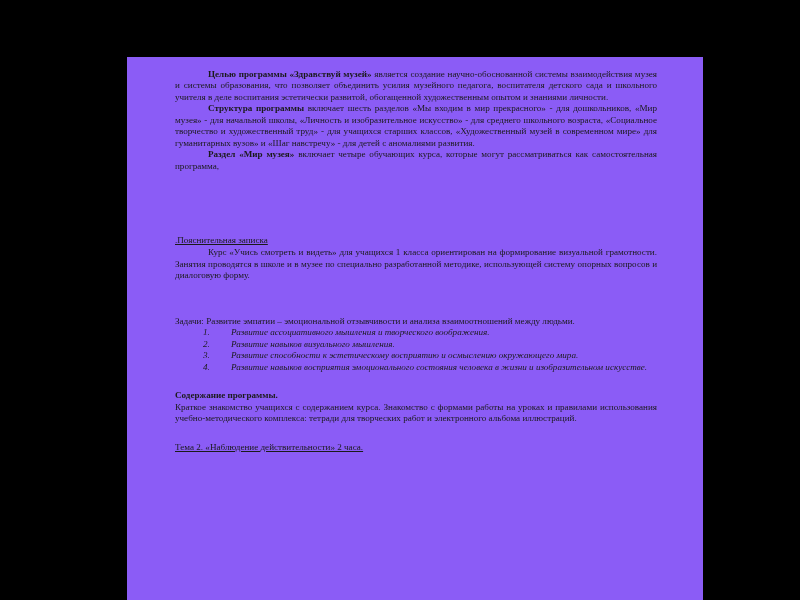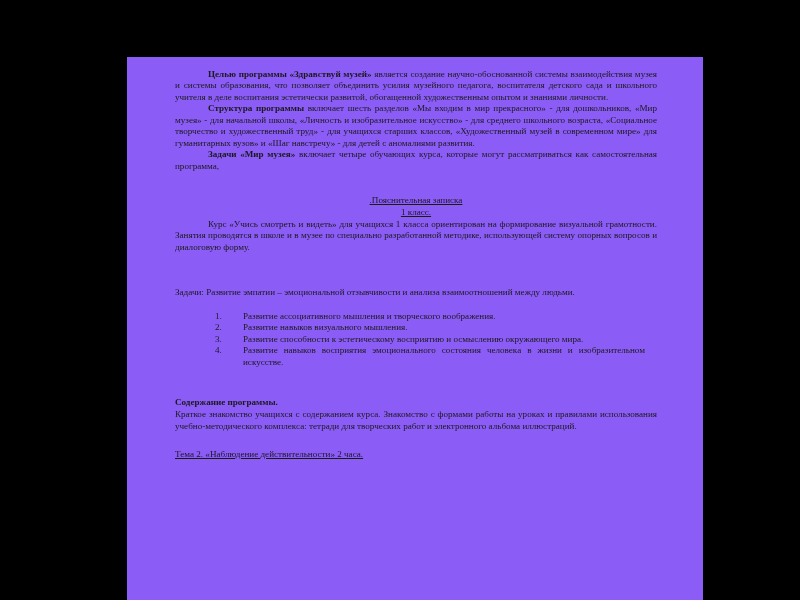--- a/index.html
+++ b/index.html
@@ -71,37 +71,38 @@
 
   .para-flush {
     text-indent: 0;
     text-align: justify;
   }
 
   .b { font-weight: bold; }
   .u { text-decoration: underline; }
 
   .center {
-    text-align: center;
     text-indent: 0;
+    margin-top: 40px;
   }
   .center .u {
     text-decoration: underline;
   }
 
   .spacer-sm { height: 11.5px; }
   .spacer-md { height: 17px; }
   .spacer-lg { height: 23px; }
 
   
   ol.numlist {
-    margin: 12px;
+    margin: 0;
     padding: 0;
     list-style: none;
     counter-reset: item;
+    font-style: italic;
   }
   ol.numlist > li {
     position: relative;
     padding-left: 56px;
     text-align: justify;
     counter-increment: item;
     margin: 0;
   }
   ol.numlist > li::before {
     content: counter(item) ".";
@@ -121,27 +122,26 @@
 
   <div id="page">
     <div id="page-body">
 
       <div class="spacer-sm"></div>
 
       <p class="para"><span class="b">Целью программы </span><span class="b">«Здравствуй музей»</span><span> является создание научно-обоснованной системы взаимодействия музея и системы образования, что позволяет объединить усилия музейного педагога, воспитателя детского сада и школьного учителя в деле воспитания эстетически развитой, обогащенной художественным опытом и знаниями личности.</span></p>
 
       <p class="para"><span class="b">Структура программы</span><span> включает шесть разделов «Мы входим в мир прекрасного» - для дошкольников, «Мир музея» - для начальной школы, «Личность и изобразительное искусство» - для среднего школьного возраста, «Социальное творчество и художественный труд» - для учащихся старших классов, «Художественный музей в современном мире» для гуманитарных вузов» и «Шаг навстречу» - для детей с аномалиями развития.</span></p>
 
-      <p class="para"><span class="b">Задачи «Мир музея»</span><span> включает четыре обучающих курса, которые могут рассматриваться как самостоятельная программа,</span></p>
+      <p class="para"><span class="b">Раздел «Мир музея»</span><span> включает четыре обучающих курса, которые могут рассматриваться как самостоятельная программа,</span></p>
 
 
       <div class="spacer-lg"></div>
 
       <p class="center"><span class="u">.Пояснительная записка</span></p>
-      <p class="center"><span class="u">1 класс.</span></p>
 
       <p class="para">Курс «Учись смотреть и видеть» для учащихся 1 класса ориентирован на формирование визуальной грамотности. Занятия проводятся в школе и в музее по специально разработанной методике, использующей систему опорных вопросов и диалоговую форму.</p>
 
       <div class="spacer-md"></div>
 
 
       <div class="spacer-md"></div>
 
       <p class="para-flush">Задачи: Развитие эмпатии – эмоциональной отзывчивости и анализа взаимоотношений между людьми.</p>
 

